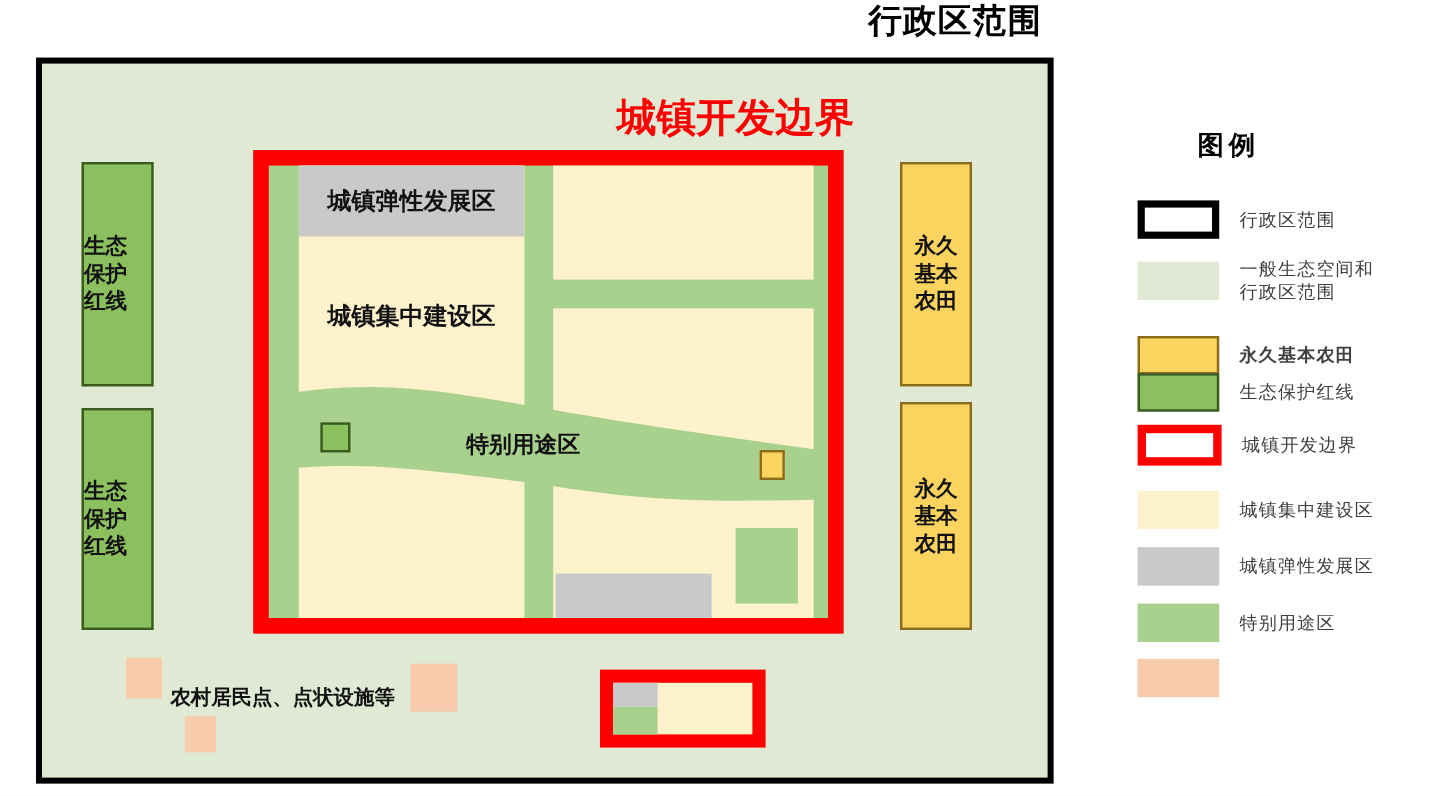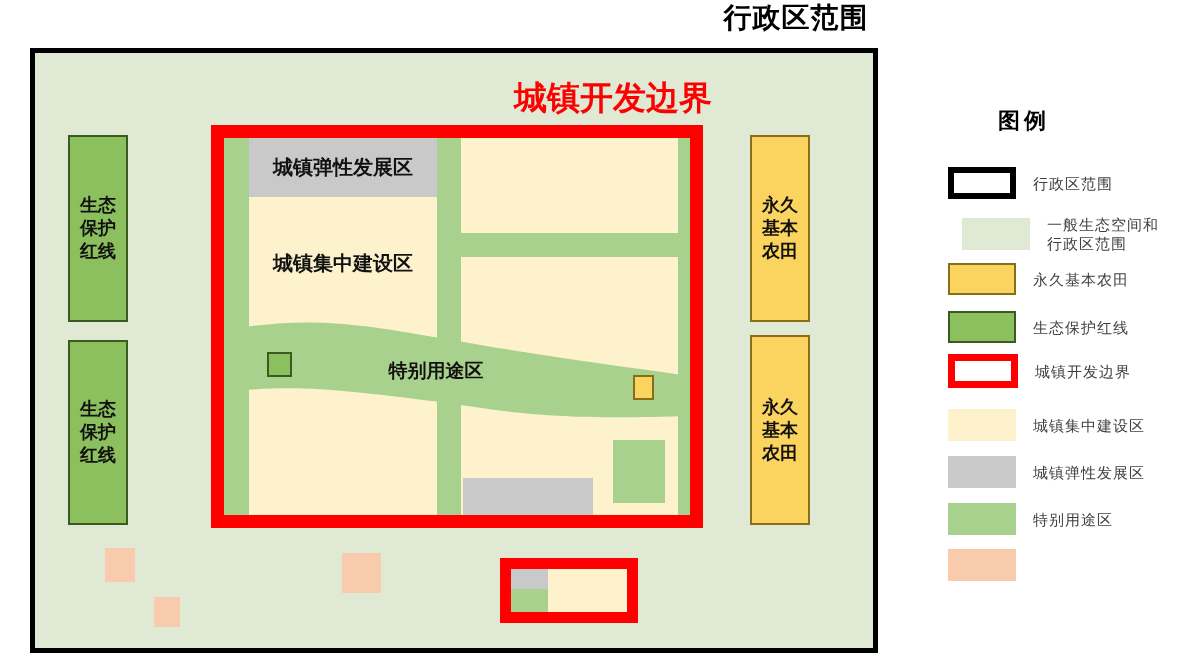--- a/index.html
+++ b/index.html
@@ -63,21 +63,21 @@
     text-align: center; white-space: nowrap;
   }
   #lbl-elastic      { left: 25px;  top: 0px;   width: 188px; height: 59px; font-size: 20px; }
   #lbl-concentrated { left: 25px;  top: 105px; width: 188px; height: 40px; font-size: 20px; }
   #lbl-special      { left: 112px; top: 220px; width: 200px; height: 26px; font-size: 19px; }
 
   
   .eco-rect {
     width: 60px; border: 2px solid var(--eco-redline-border);
     background: var(--eco-redline-green);
-    display: flex; align-items: center; justify-content: center;
+    display: flex; align-items: center; 
   }
   #eco-rect-top    { left: 68px; top: 135px; height: 187px; }
   #eco-rect-bottom { left: 68px; top: 340px; height: 185px; }
   .farm-rect {
     width: 60px; border: 2px solid var(--farmland-border);
     background: var(--farmland-yellow);
     display: flex; align-items: center; justify-content: center;
   }
   #farm-rect-top    { left: 750px; top: 135px; height: 187px; }
   #farm-rect-bottom { left: 750px; top: 335px; height: 190px; }
@@ -184,42 +184,43 @@
     <div class="abs" id="farm-square-small"></div>
 
     <div class="abs zone-label" id="lbl-elastic">城镇弹性发展区</div>
     <div class="abs zone-label" id="lbl-concentrated">城镇集中建设区</div>
     <div class="abs zone-label" id="lbl-special">特别用途区</div>
   </div>
 
   <div class="abs pink-sq" id="pink-1"></div>
   <div class="abs pink-sq" id="pink-2"></div>
   <div class="abs pink-sq" id="pink-3"></div>
+  <div class="abs" id="lbl-rural">农村居民点、点状设施等</div>
 
   <div class="abs" id="ugb-small">
     <div class="abs" id="ugb-small-gray"></div>
     <div class="abs" id="ugb-small-green"></div>
   </div>
 
   <div class="abs" id="legend-title">图例</div>
   <div id="legend-rows">
       <div class="legend-row" style="top: 167px;">
         <div class="legend-swatch sw-admin"></div>
         <div class="legend-label">
           <div>行政区范围</div>
         </div>
       </div>
-      <div class="legend-row" style="top: 215px; margin-left: 14px;">
+      <div class="legend-row" style="top: 215px;">
         <div class="legend-swatch sw-eco-space"></div>
         <div class="legend-label">
           <div>一般生态空间和</div>
           <div>行政区范围</div>
         </div>
       </div>
-      <div class="legend-row" style="top: 263px;">
+      <div class="legend-row" style="top: 280px; font-weight: bold;">
         <div class="legend-swatch sw-farmland"></div>
         <div class="legend-label">
           <div>永久基本农田</div>
         </div>
       </div>
       <div class="legend-row" style="top: 311px;">
         <div class="legend-swatch sw-eco-redline"></div>
         <div class="legend-label">
           <div>生态保护红线</div>
         </div>

